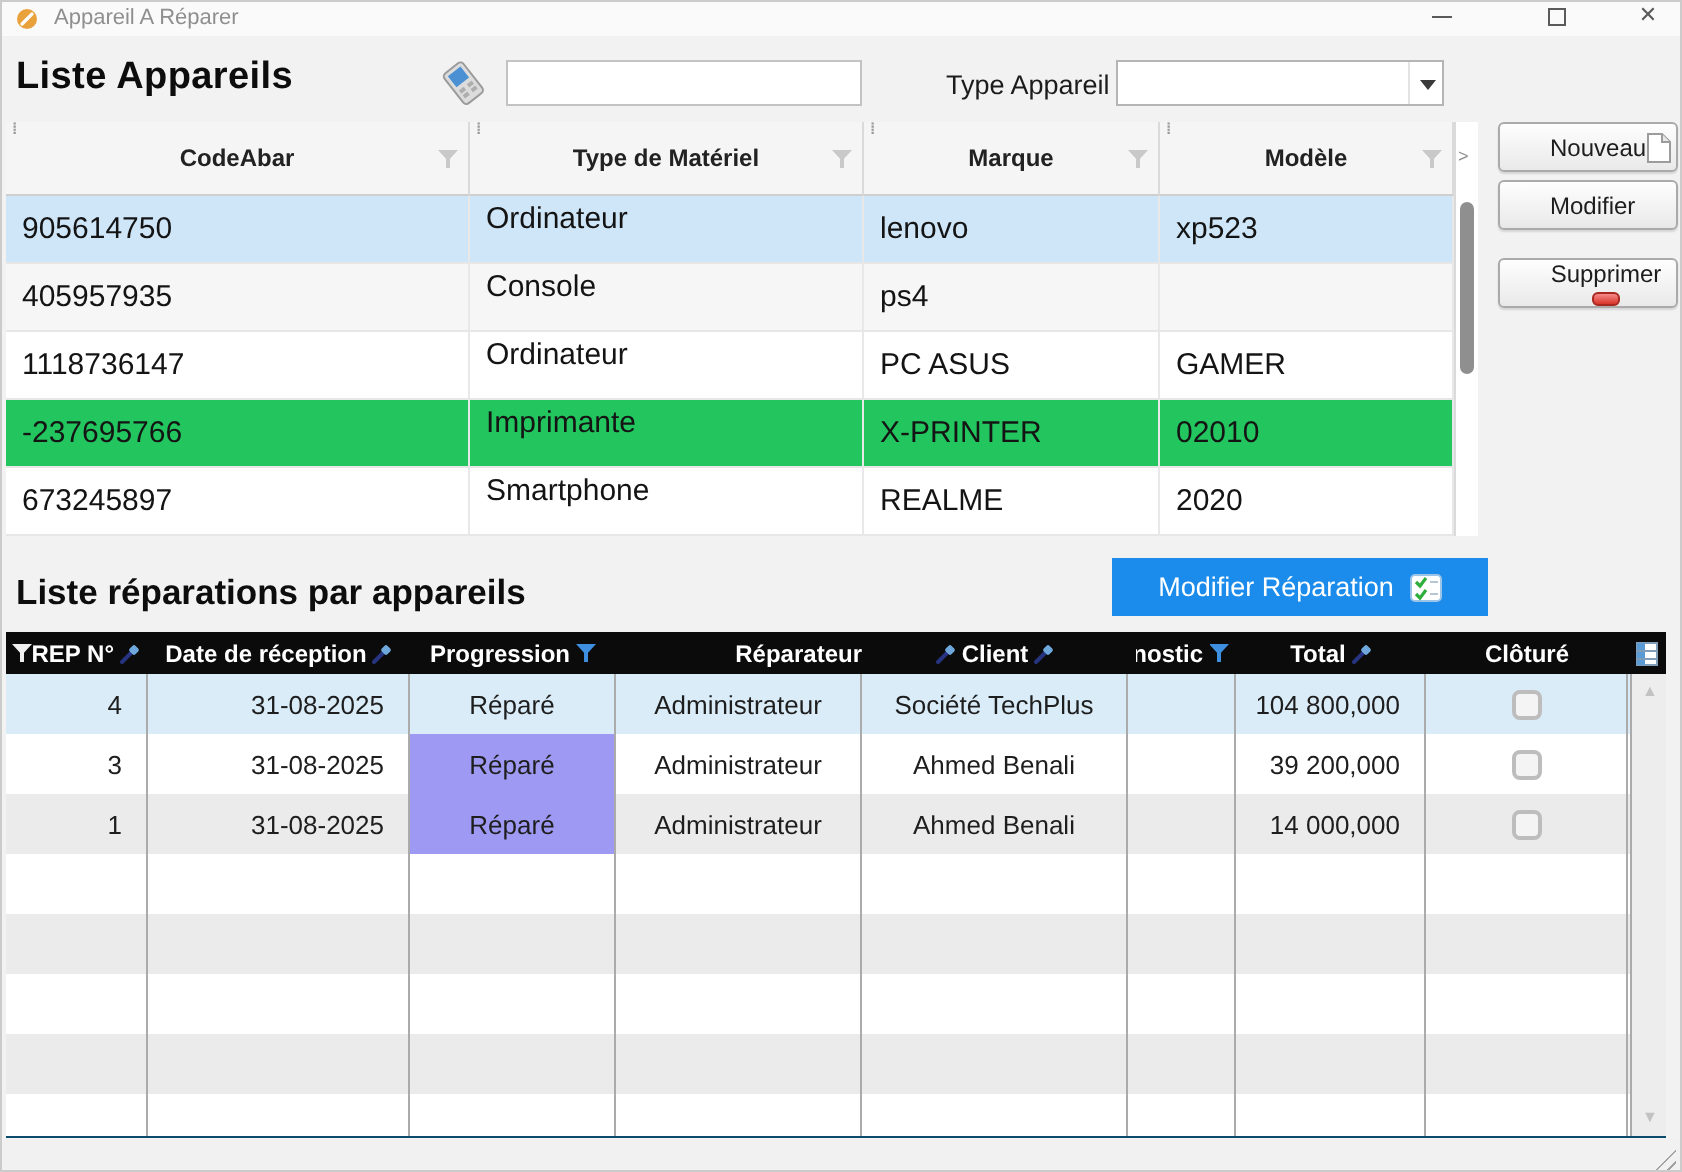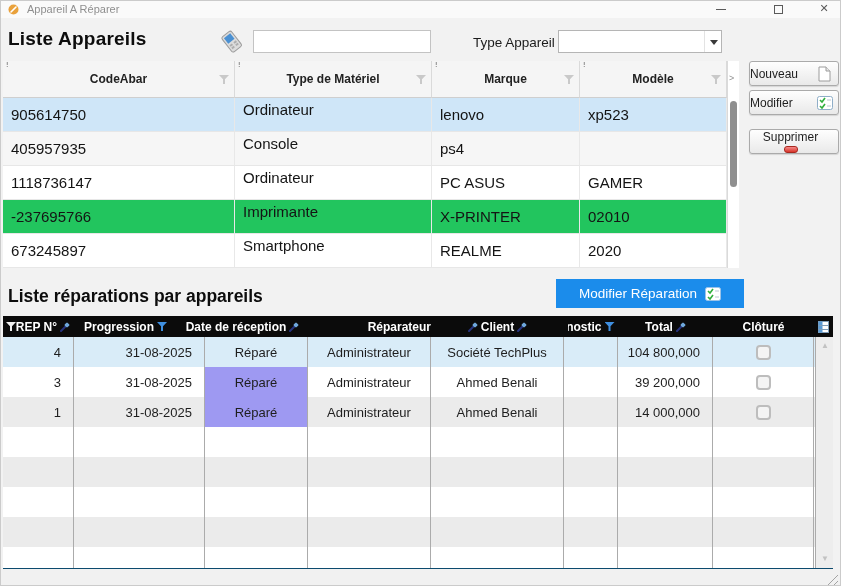--- a/index.html
+++ b/index.html
@@ -48,21 +48,21 @@
   .t1c.toptext { align-items:flex-start; padding-top:3px; }
   .c-w0{width:232px;} .c-w1{width:197px;} .c-w2{width:148px;} .c-w3{width:147px;}
   .t1-sb { position:absolute; left:724px; top:0; width:12px; height:207px; background:#fff; border-left:1px solid #dadada; }
   .t1-chev { position:absolute; left:1px; top:12px; font-size:9px; color:#8f8f8f; }
   .t1-thumb { position:absolute; left:2px; top:40px; width:7px; height:86px; background:#8f8f8f; border-radius:4px; }
 
   
   .act-btn { position:absolute; left:748px; width:90px; height:25px; border:1px solid #aaa; border-radius:3px;
              background:linear-gradient(#fefefe,#e9e9e9); box-shadow:0 1px 1px rgba(0,0,0,.12);
              font-size:12px; color:#1d1d1d; display:flex; align-items:center; justify-content:space-between;
-             padding:0 7px 0 0; cursor:default; }
+             padding:0 7px 0 25px; cursor:default; }
   .b-nouveau{top:60px;} .b-modifier{top:89px;gap:24px;} .b-supprimer{top:128px;flex-direction:column;}
   .pill-red { width:14px; height:7px; border-radius:3px; background:linear-gradient(#f58a8a,#d8352a);
               border:1px solid #a8281f; }
 
   
   .h2 { position:absolute; left:7px; top:285px; font-size:17.5px; font-weight:bold; color:#0d0d0d; }
   .big-btn { position:absolute; top:278px; height:29px; border:none; color:#fff; font-size:13.5px;
              display:flex; align-items:center; justify-content:center; gap:8px; cursor:default; }
   .btn-green { left:327px; width:195px; background:#2cbd2c;margin-top:37px; }
   .btn-blue { left:555px; width:188px; background:#1b8ceb; }
@@ -255,30 +255,30 @@
   <div class="t2">
     <div class="t2-head">
       <div class="t2h w0 first">
         <span class="funnel white"></span>
         <span>REP N°</span>
         <svg width="10" height="10" viewBox="0 0 10 10">
             <path d="M1 9 L6 4" stroke="#26337e" stroke-width="2" stroke-linecap="round"></path>
             <rect x="5" y="1" width="4" height="4" rx="1" transform="rotate(45 7 3)" fill="#6fa8dc"></rect>
           </svg>
       </div>
-      <div class="t2h w2">
-        <span>Progression</span>
-        <span class="funnel blue"></span>
-      </div>
       <div class="t2h w1">
         <span>Date de réception</span>
         <svg width="10" height="10" viewBox="0 0 10 10">
             <path d="M1 9 L6 4" stroke="#26337e" stroke-width="2" stroke-linecap="round"></path>
             <rect x="5" y="1" width="4" height="4" rx="1" transform="rotate(45 7 3)" fill="#6fa8dc"></rect>
           </svg>
+      </div>
+      <div class="t2h w2">
+        <span>Progression</span>
+        <span class="funnel blue"></span>
       </div>
       <div class="t2h w3">
         <span>Réparateur</span>
       </div>
       <div class="t2h w4">
         <svg width="10" height="10" viewBox="0 0 10 10">
             <path d="M1 9 L6 4" stroke="#26337e" stroke-width="2" stroke-linecap="round"></path>
             <rect x="5" y="1" width="4" height="4" rx="1" transform="rotate(45 7 3)" fill="#6fa8dc"></rect>
           </svg>
         <span>Client</span>

